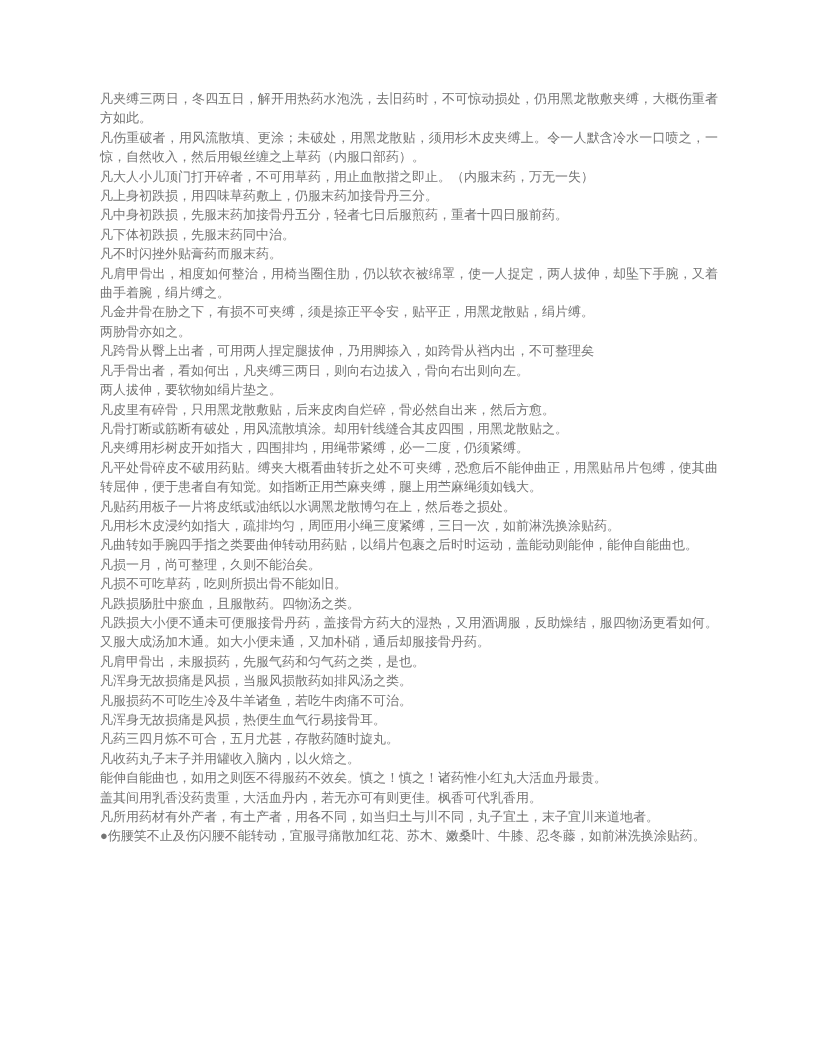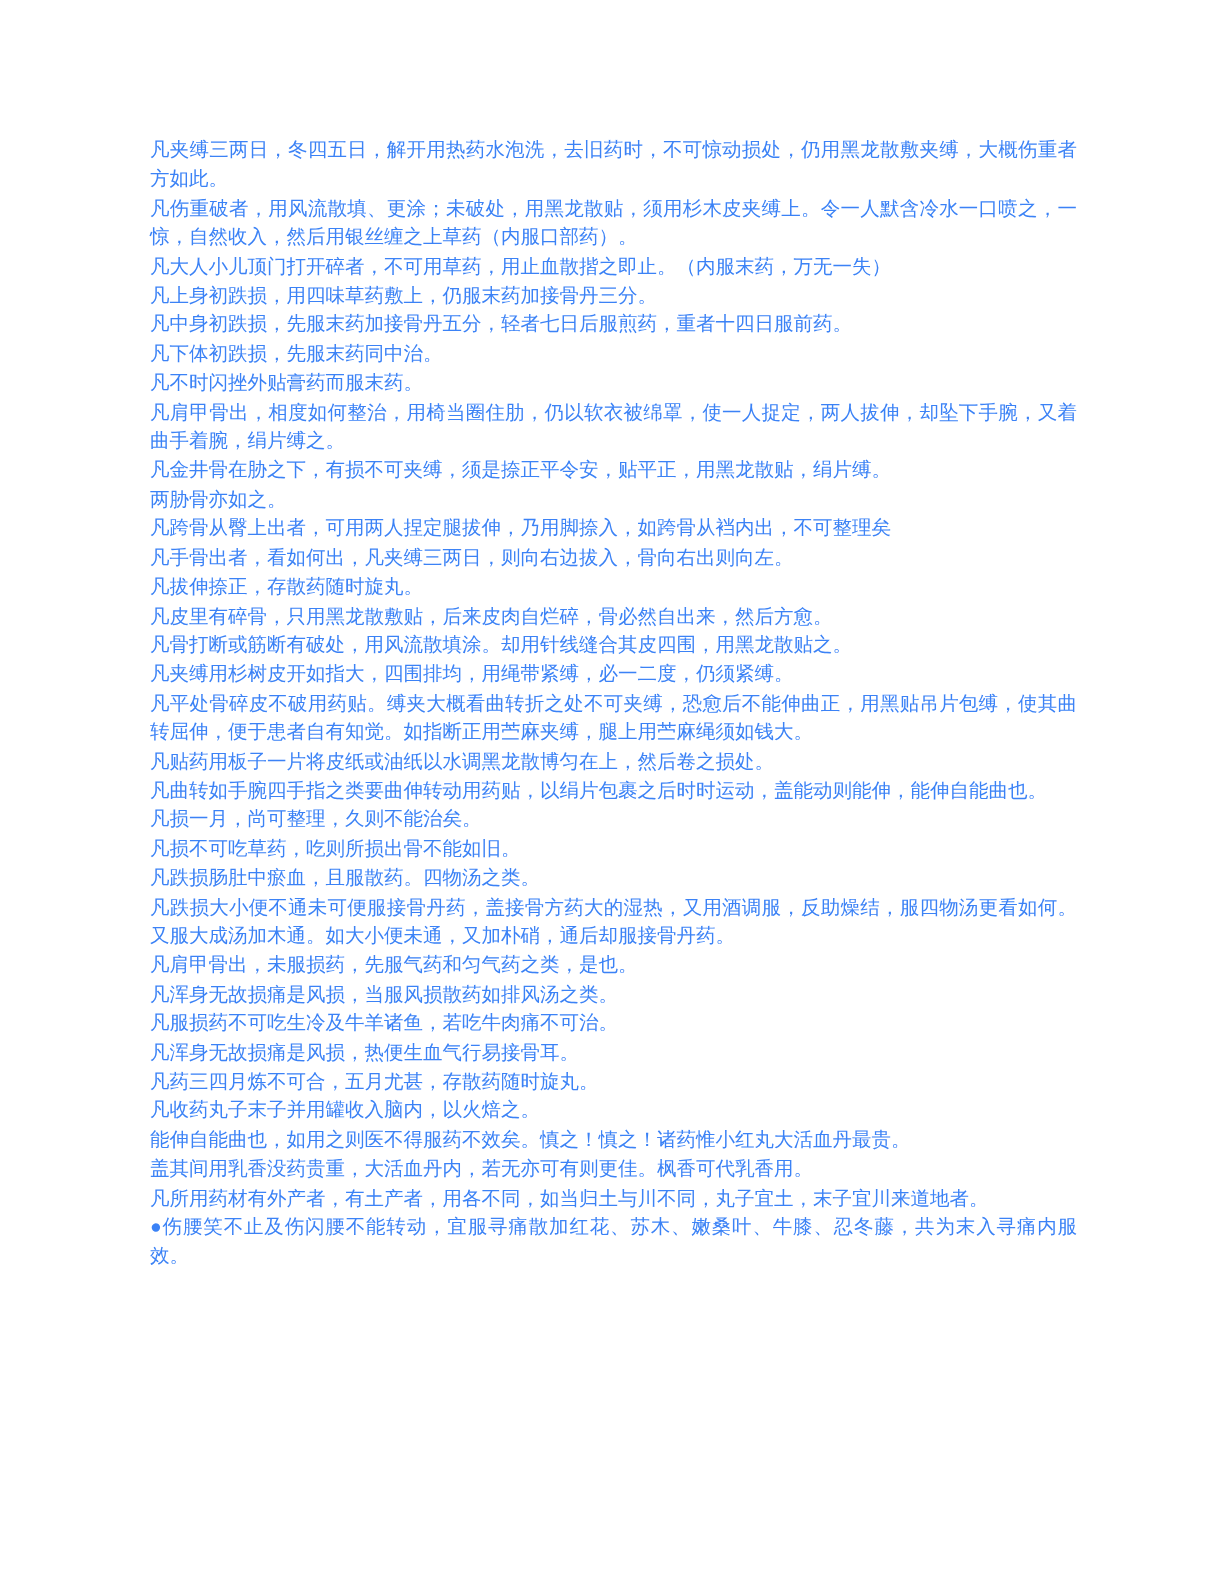--- a/index.html
+++ b/index.html
@@ -13,24 +13,24 @@
     height: 1056px;
     background: #ffffff;
     margin: 0 auto;
     overflow: hidden;
   }
   .text-block {
     position: absolute;
     left: 100px;
     top: 90px;
     width: 618px;
-    font-family: Liberation Serif, serif;
+    font-family: Liberation Mono, monospace;
     font-size: 13px;
     line-height: 19.4px;
-    color: #3b82f6;
+    color: #737373;
     text-align: justify;
   }
   .para {
     margin: 0;
     padding: 0;
     word-break: break-all;
   }
 </style>
 </head>
 <body>
@@ -42,35 +42,36 @@
     <p class="para">凡大人小儿顶门打开碎者，不可用草药，用止血散揩之即止。（内服末药，万无一失）</p>
     <p class="para">凡上身初跌损，用四味草药敷上，仍服末药加接骨丹三分。</p>
     <p class="para">凡中身初跌损，先服末药加接骨丹五分，轻者七日后服煎药，重者十四日服前药。</p>
     <p class="para">凡下体初跌损，先服末药同中治。</p>
     <p class="para">凡不时闪挫外贴膏药而服末药。</p>
     <p class="para">凡肩甲骨出，相度如何整治，用椅当圈住肋，仍以软衣被绵罩，使一人捉定，两人拔伸，却坠下手腕，又着曲手着腕，绢片缚之。</p>
     <p class="para">凡金井骨在胁之下，有损不可夹缚，须是捺正平令安，贴平正，用黑龙散贴，绢片缚。</p>
     <p class="para">两胁骨亦如之。</p>
     <p class="para">凡跨骨从臀上出者，可用两人捏定腿拔伸，乃用脚捺入，如跨骨从裆内出，不可整理矣</p>
     <p class="para">凡手骨出者，看如何出，凡夹缚三两日，则向右边拔入，骨向右出则向左。</p>
-    <p class="para">凡拔伸捺正，存散药随时旋丸。</p>
+    <p class="para">两人拔伸，要软物如绢片垫之。</p>
     <p class="para">凡皮里有碎骨，只用黑龙散敷贴，后来皮肉自烂碎，骨必然自出来，然后方愈。</p>
     <p class="para">凡骨打断或筋断有破处，用风流散填涂。却用针线缝合其皮四围，用黑龙散贴之。</p>
     <p class="para">凡夹缚用杉树皮开如指大，四围排均，用绳带紧缚，必一二度，仍须紧缚。</p>
     <p class="para">凡平处骨碎皮不破用药贴。缚夹大概看曲转折之处不可夹缚，恐愈后不能伸曲正，用黑贴吊片包缚，使其曲转屈伸，便于患者自有知觉。如指断正用苎麻夹缚，腿上用苎麻绳须如钱大。</p>
     <p class="para">凡贴药用板子一片将皮纸或油纸以水调黑龙散博匀在上，然后卷之损处。</p>
+    <p class="para">凡用杉木皮浸约如指大，疏排均匀，周匝用小绳三度紧缚，三日一次，如前淋洗换涂贴药。</p>
     <p class="para">凡曲转如手腕四手指之类要曲伸转动用药贴，以绢片包裹之后时时运动，盖能动则能伸，能伸自能曲也。</p>
     <p class="para">凡损一月，尚可整理，久则不能治矣。</p>
     <p class="para">凡损不可吃草药，吃则所损出骨不能如旧。</p>
     <p class="para">凡跌损肠肚中瘀血，且服散药。四物汤之类。</p>
     <p class="para">凡跌损大小便不通未可便服接骨丹药，盖接骨方药大的湿热，又用酒调服，反助燥结，服四物汤更看如何。又服大成汤加木通。如大小便未通，又加朴硝，通后却服接骨丹药。</p>
     <p class="para">凡肩甲骨出，未服损药，先服气药和匀气药之类，是也。</p>
     <p class="para">凡浑身无故损痛是风损，当服风损散药如排风汤之类。</p>
     <p class="para">凡服损药不可吃生冷及牛羊诸鱼，若吃牛肉痛不可治。</p>
     <p class="para">凡浑身无故损痛是风损，热便生血气行易接骨耳。</p>
     <p class="para">凡药三四月炼不可合，五月尤甚，存散药随时旋丸。</p>
     <p class="para">凡收药丸子末子并用罐收入脑内，以火焙之。</p>
     <p class="para">能伸自能曲也，如用之则医不得服药不效矣。慎之！慎之！诸药惟小红丸大活血丹最贵。</p>
     <p class="para">盖其间用乳香没药贵重，大活血丹内，若无亦可有则更佳。枫香可代乳香用。</p>
     <p class="para">凡所用药材有外产者，有土产者，用各不同，如当归土与川不同，丸子宜土，末子宜川来道地者。</p>
-    <p class="para">●伤腰笑不止及伤闪腰不能转动，宜服寻痛散加红花、苏木、嫩桑叶、牛膝、忍冬藤，共为末入寻痛内服效。</p>
+    <p class="para">●伤腰笑不止及伤闪腰不能转动，宜服寻痛散加红花、苏木、嫩桑叶、牛膝、忍冬藤，如前淋洗换涂贴药。</p>
   </div>
 </div>
 
 </body></html>

